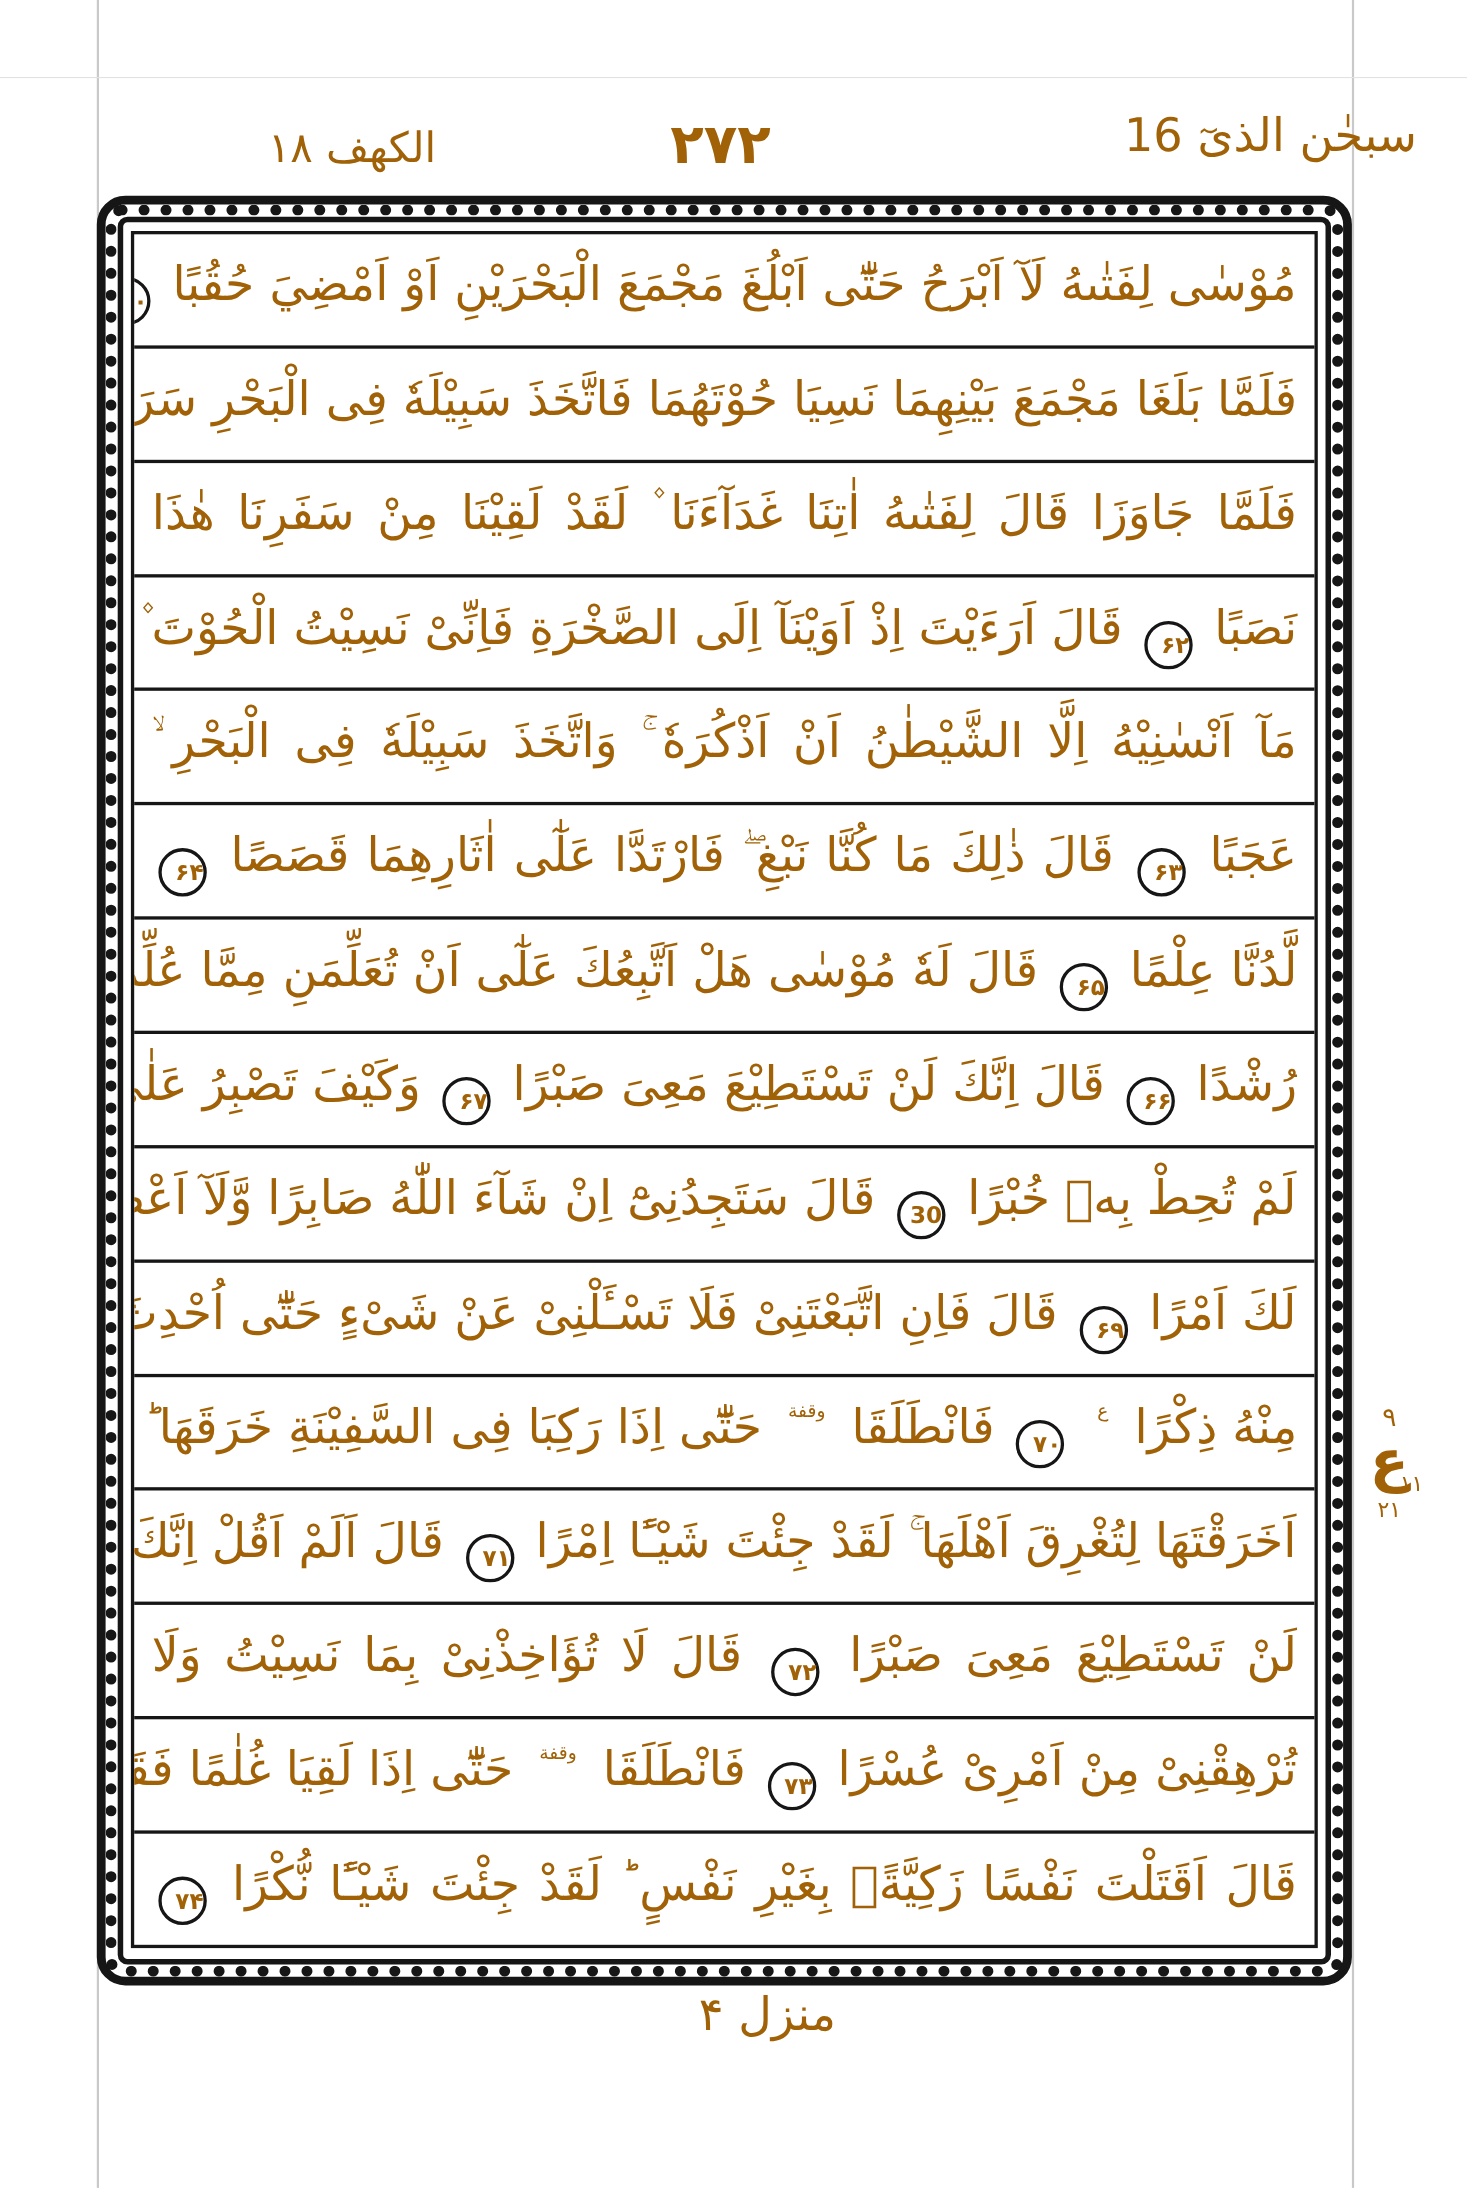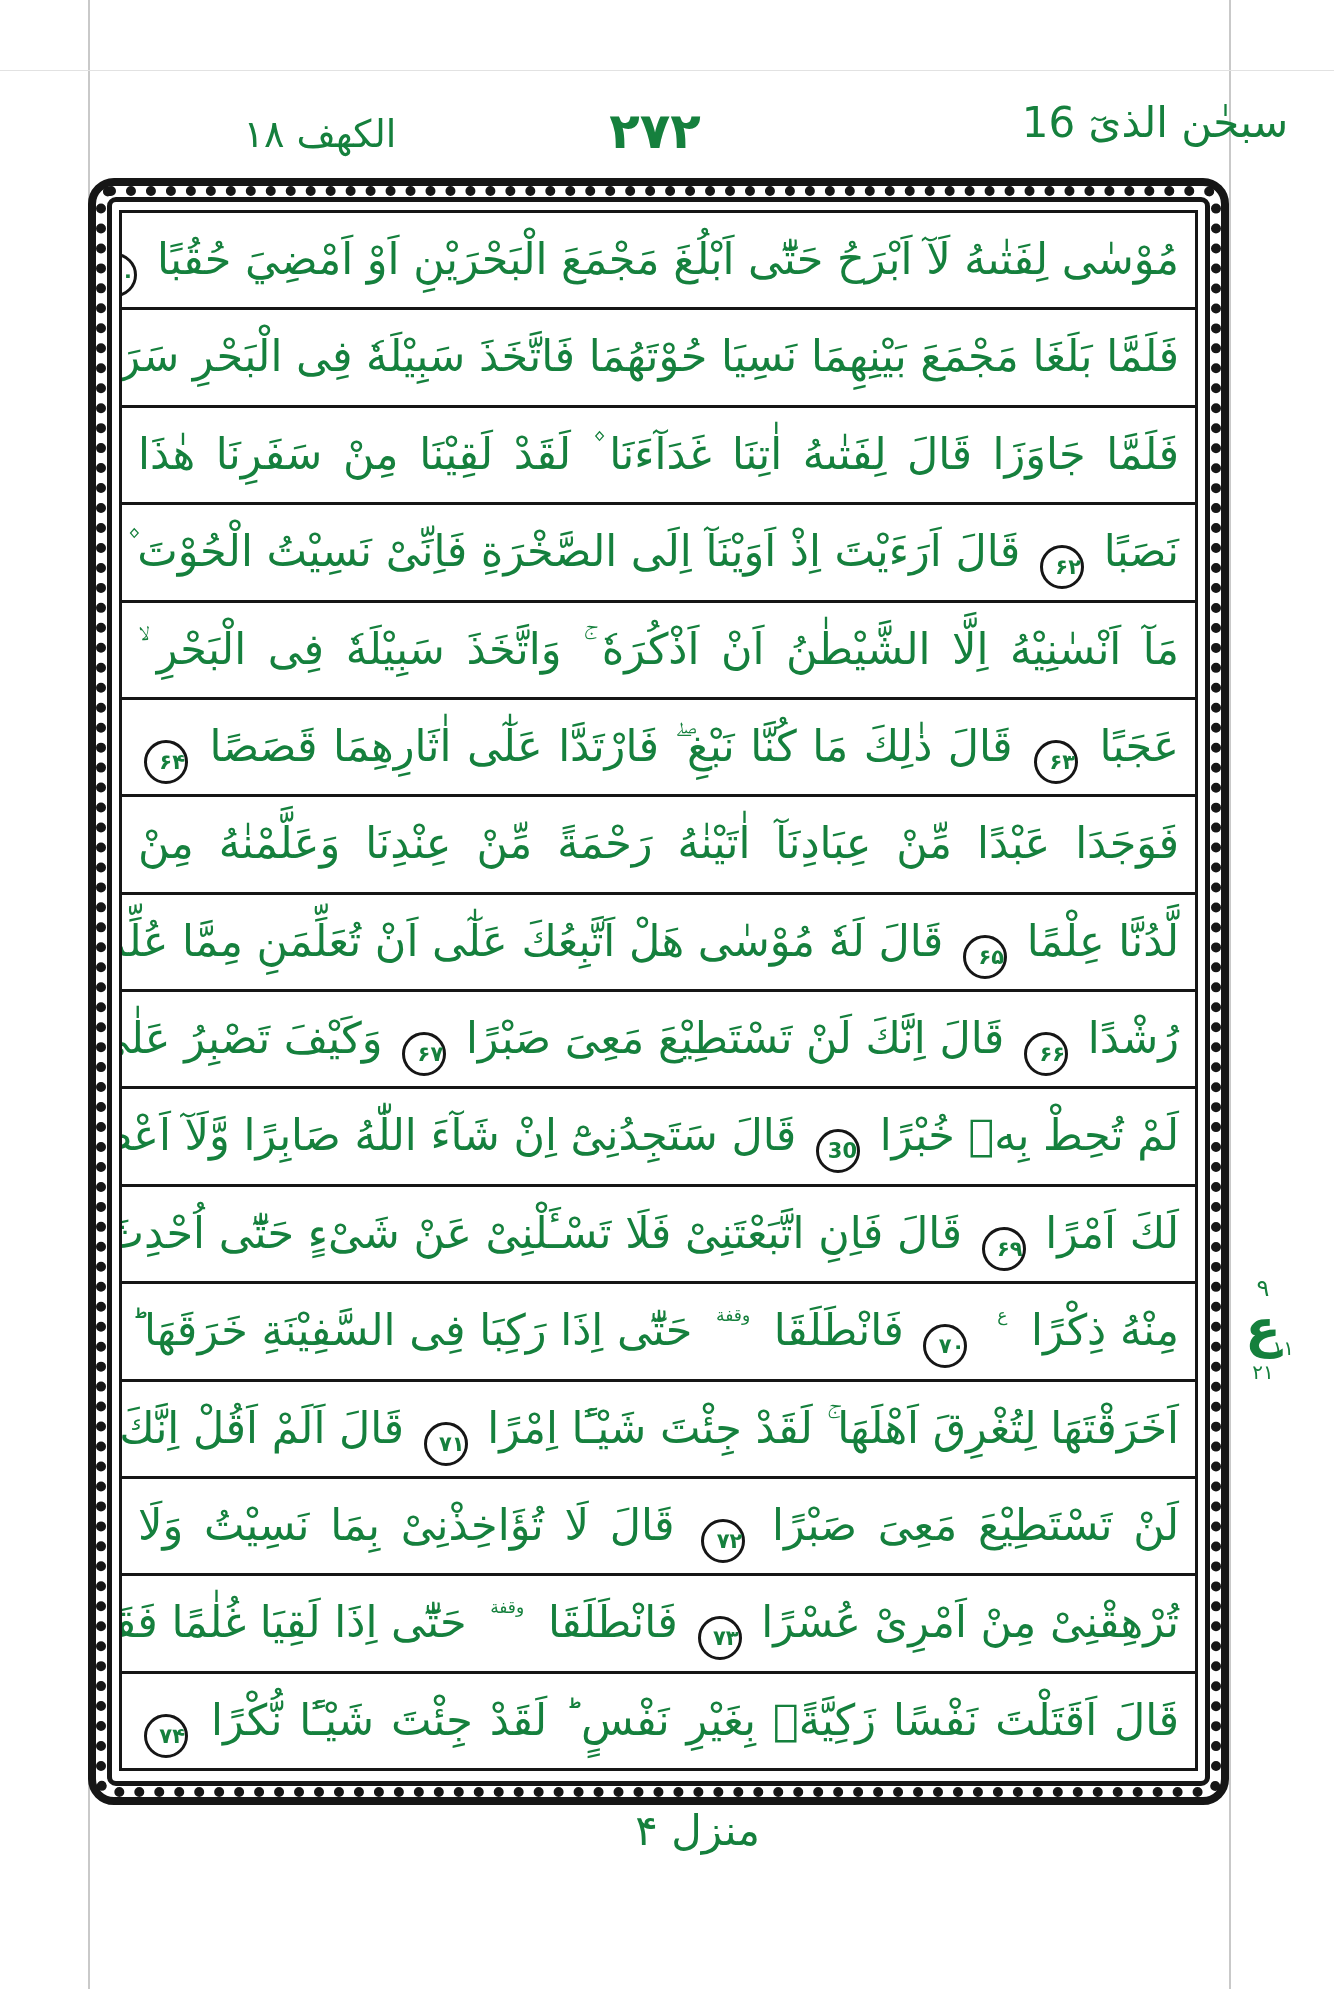--- a/index.html
+++ b/index.html
@@ -1,18 +1,18 @@
 <!DOCTYPE html>
 <html lang="ar"><head>
 <meta charset="utf-8">
 <style>
   html,body{margin:0;padding:0;background:#ffffff;}
   .canvas{
     position:relative; width:1334px; height:1989px; background:#ffffff;
-    font-family:"DejaVu Sans", sans-serif; color:#15803d; overflow:hidden;
+    font-family:"DejaVu Sans", sans-serif; color:#a16207; overflow:hidden;
   }
   
   .vrule{position:absolute; top:0; bottom:0; width:2px; background:#c9c9c9;}
   .vrule.left{left:88px;} .vrule.right{left:1229px;}
   .hrule-top{position:absolute; left:0; right:0; top:70px; height:1px; background:#e2e2e2;}
 
   
   .hdr{position:absolute; text-align:center; direction:rtl; white-space:nowrap;}
   .hdr-surah{left:235px; top:112px; width:170px; font-size:38px;}
   .hdr-page{left:575px; top:102px; width:160px; font-size:50px; font-weight:600; letter-spacing:4px;}
@@ -65,21 +65,20 @@
   <div class="frame">
     <div class="beads"></div>
     <div class="innerbar"></div>
     <div class="grid" id="lines-container">
         <div class="line"><span class="txt">مُوْسٰى لِفَتٰىهُ لَآ اَبْرَحُ حَتّٰٓى اَبْلُغَ مَجْمَعَ الْبَحْرَيْنِ اَوْ اَمْضِيَ حُقُبًا</span> <span class="ayah">۶۰</span> </div>
         <div class="line"><span class="txt">فَلَمَّا بَلَغَا مَجْمَعَ بَيْنِهِمَا نَسِيَا حُوْتَهُمَا فَاتَّخَذَ سَبِيْلَهٗ فِى الْبَحْرِ سَرَبًا</span>  </div>
         <div class="line"><span class="txt">فَلَمَّا جَاوَزَا قَالَ لِفَتٰىهُ اٰتِنَا غَدَآءَنَا ۫ لَقَدْ لَقِيْنَا مِنْ سَفَرِنَا هٰذَا</span> </div>
         <div class="line"><span class="txt">نَصَبًا</span> <span class="ayah">۶۲</span> <span class="txt">قَالَ اَرَءَيْتَ اِذْ اَوَيْنَآ اِلَى الصَّخْرَةِ فَاِنِّىْ نَسِيْتُ الْحُوْتَ ۫ وَ</span> </div>
         <div class="line"><span class="txt">مَآ اَنْسٰنِيْهُ اِلَّا الشَّيْطٰنُ اَنْ اَذْكُرَهٗ ۚ وَاتَّخَذَ سَبِيْلَهٗ فِى الْبَحْرِ ۙ</span> </div>
         <div class="line"><span class="txt">عَجَبًا</span> <span class="ayah">۶۳</span> <span class="txt">قَالَ ذٰلِكَ مَا كُنَّا نَبْغِ ۖ فَارْتَدَّا عَلٰٓى اٰثَارِهِمَا قَصَصًا</span> <span class="ayah">۶۴</span> </div>
-        <div class="line"><span class="txt">فَوَجَدَا عَبْدًا مِّنْ عِبَادِنَآ اٰتَيْنٰهُ رَحْمَةً مِّنْ عِنْدِنَا وَعَلَّمْنٰهُ مِنْ</span> </div>
         <div class="line"><span class="txt">لَّدُنَّا عِلْمًا</span> <span class="ayah">۶۵</span> <span class="txt">قَالَ لَهٗ مُوْسٰى هَلْ اَتَّبِعُكَ عَلٰٓى اَنْ تُعَلِّمَنِ مِمَّا عُلِّمْتَ</span> </div>
         <div class="line"><span class="txt">رُشْدًا</span> <span class="ayah">۶۶</span> <span class="txt">قَالَ اِنَّكَ لَنْ تَسْتَطِيْعَ مَعِىَ صَبْرًا</span> <span class="ayah">۶۷</span> <span class="txt">وَكَيْفَ تَصْبِرُ عَلٰى مَا</span> </div>
         <div class="line"><span class="txt">لَمْ تُحِطْ بِهٖ خُبْرًا</span> <span class="ayah">30</span> <span class="txt">قَالَ سَتَجِدُنِىْٓ اِنْ شَآءَ اللّٰهُ صَابِرًا وَّلَآ اَعْصِىْ</span> </div>
         <div class="line"><span class="txt">لَكَ اَمْرًا</span> <span class="ayah">۶۹</span> <span class="txt">قَالَ فَاِنِ اتَّبَعْتَنِىْ فَلَا تَسْـَٔلْنِىْ عَنْ شَىْءٍ حَتّٰٓى اُحْدِثَ لَكَ</span> </div>
         <div class="line"><span class="txt">مِنْهُ ذِكْرًا</span> <span class="small-note">ع</span> <span class="ayah">۷۰</span> <span class="txt">فَانْطَلَقَا</span> <span class="small-note">وقفة</span> <span class="txt">حَتّٰٓى اِذَا رَكِبَا فِى السَّفِيْنَةِ خَرَقَهَا ؕ قَالَ</span> </div>
         <div class="line"><span class="txt">اَخَرَقْتَهَا لِتُغْرِقَ اَهْلَهَا ۚ لَقَدْ جِئْتَ شَيْـًٔا اِمْرًا</span> <span class="ayah">۷۱</span> <span class="txt">قَالَ اَلَمْ اَقُلْ اِنَّكَ</span> </div>
         <div class="line"><span class="txt">لَنْ تَسْتَطِيْعَ مَعِىَ صَبْرًا</span> <span class="ayah">۷۲</span> <span class="txt">قَالَ لَا تُؤَاخِذْنِىْ بِمَا نَسِيْتُ وَلَا</span> </div>
         <div class="line"><span class="txt">تُرْهِقْنِىْ مِنْ اَمْرِىْ عُسْرًا</span> <span class="ayah">۷۳</span> <span class="txt">فَانْطَلَقَا</span> <span class="small-note">وقفة</span> <span class="txt">حَتّٰٓى اِذَا لَقِيَا غُلٰمًا فَقَتَلَهٗ ۙ</span> </div>
         <div class="line"><span class="txt">قَالَ اَقَتَلْتَ نَفْسًا زَكِيَّةًۢ بِغَيْرِ نَفْسٍ ؕ لَقَدْ جِئْتَ شَيْـًٔا نُّكْرًا</span> <span class="ayah">۷۴</span> </div>
       </div>

